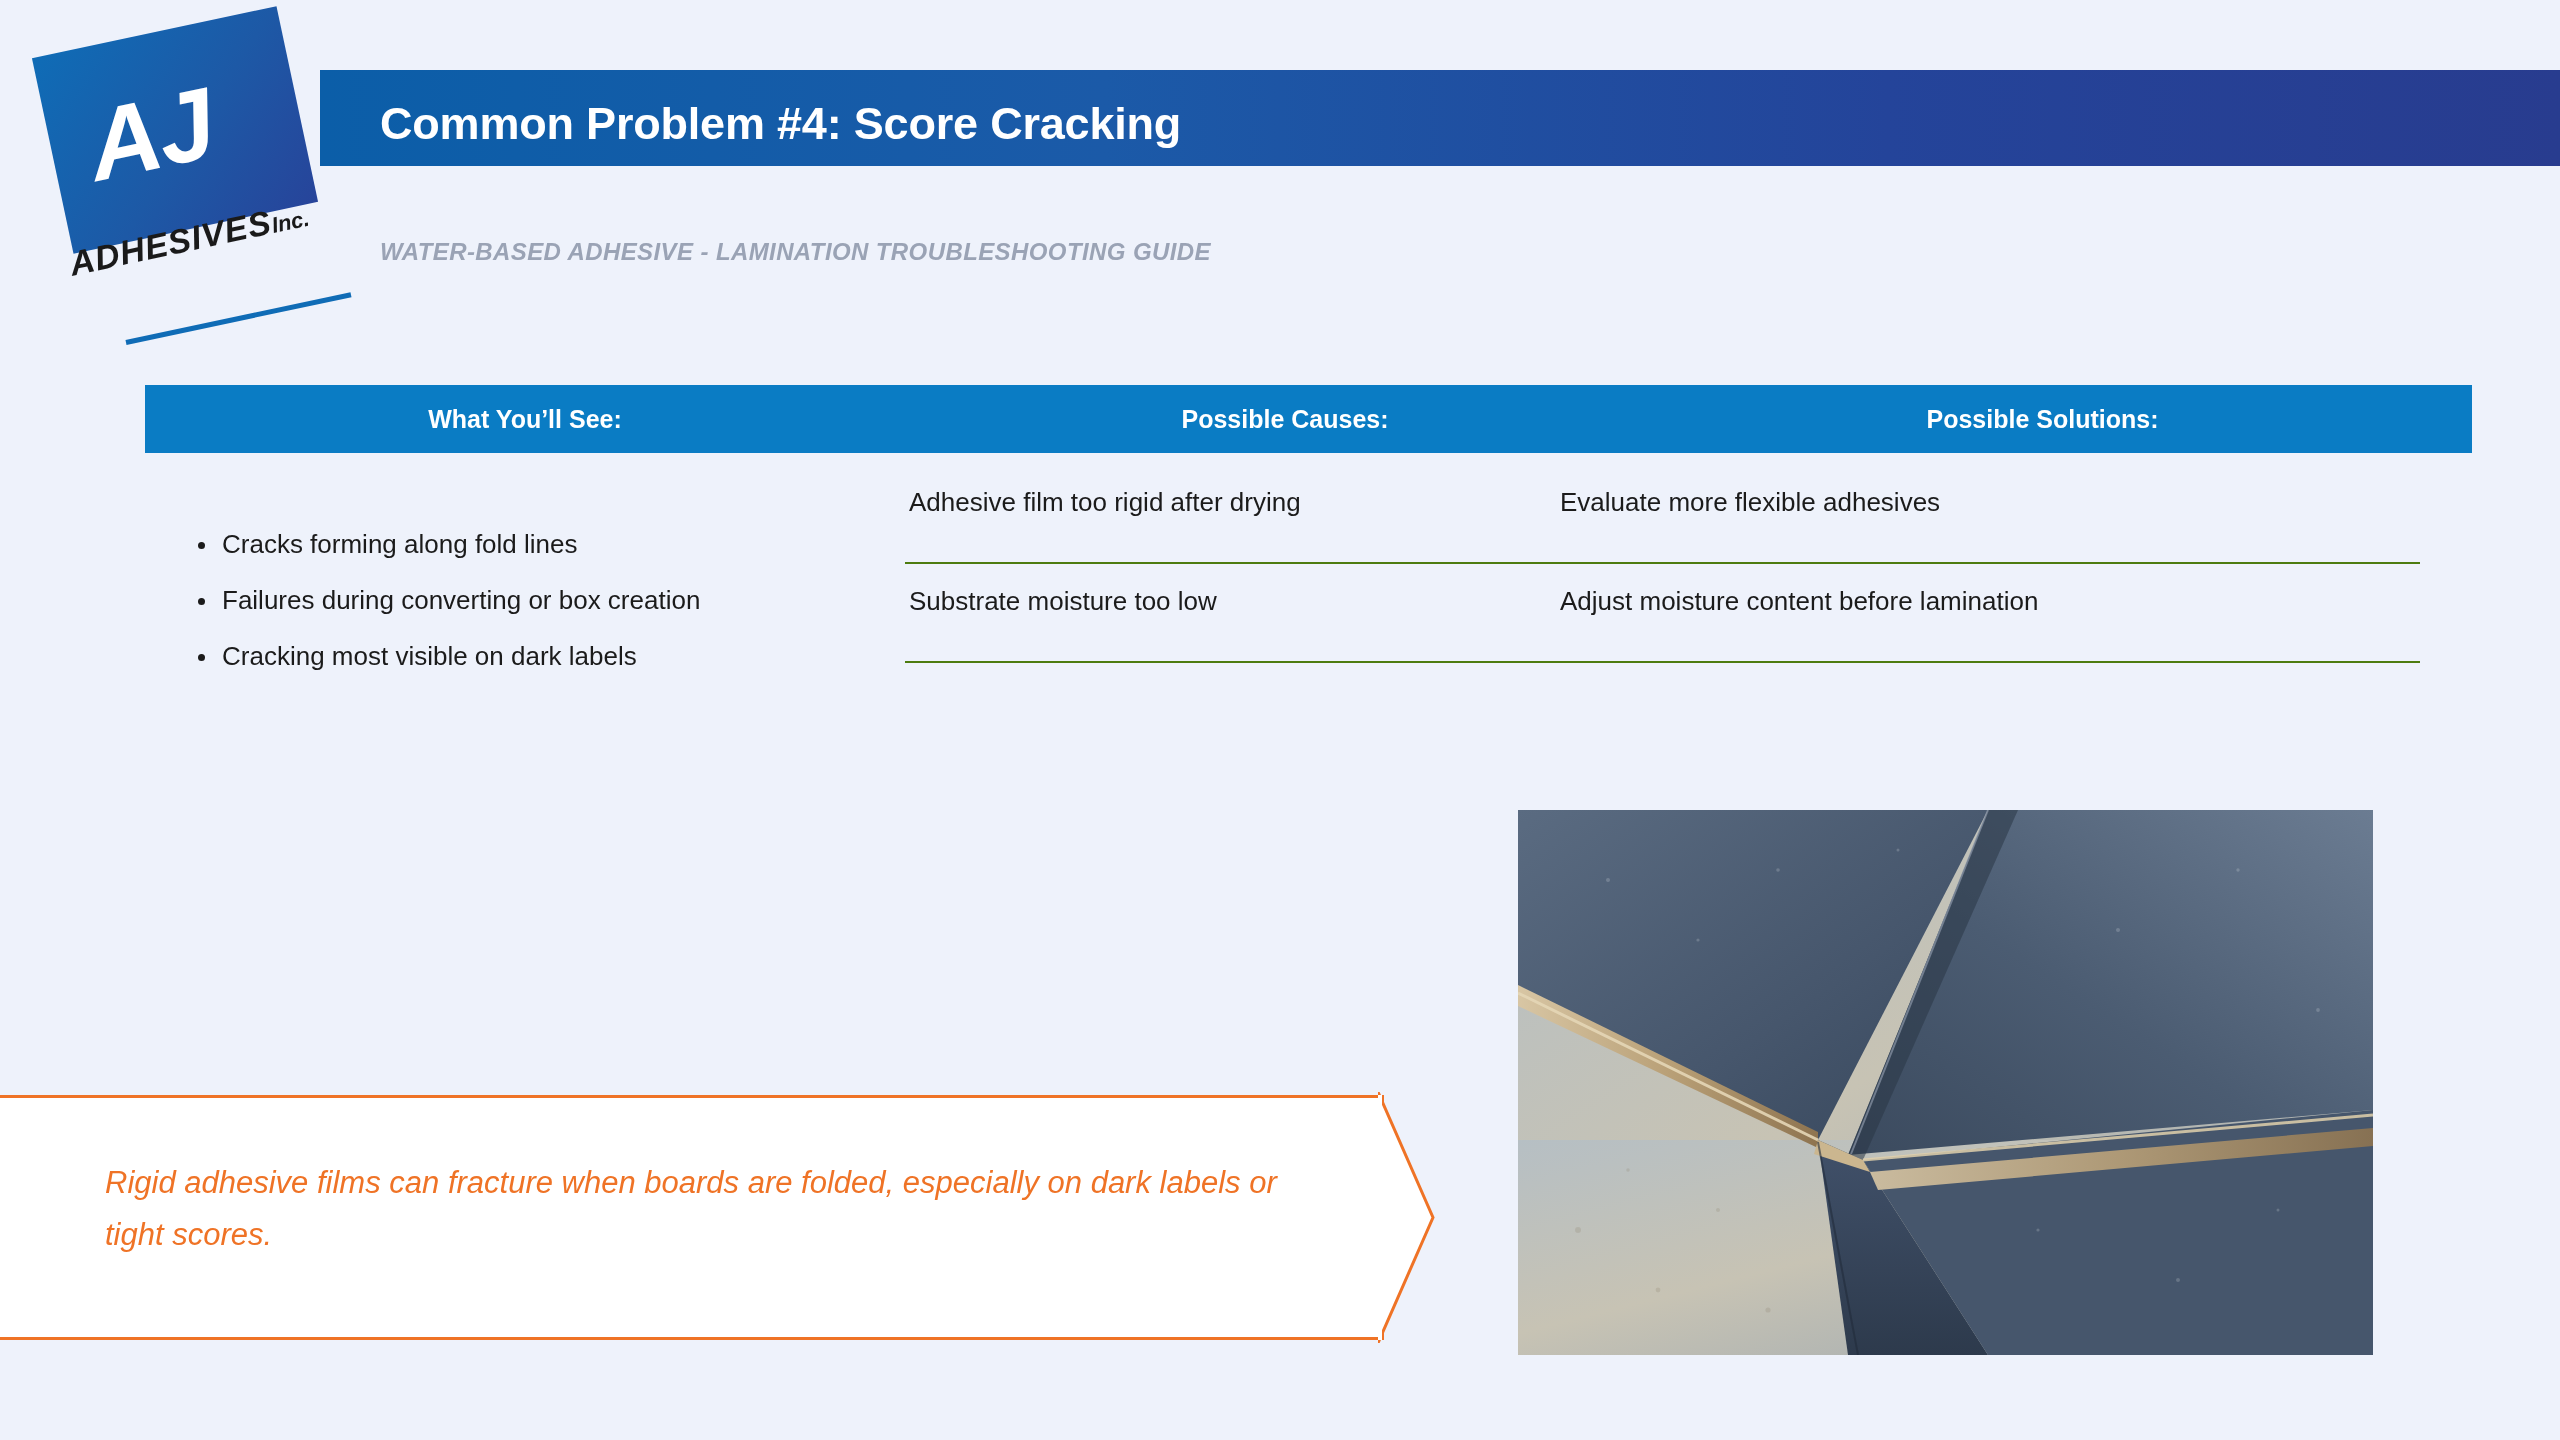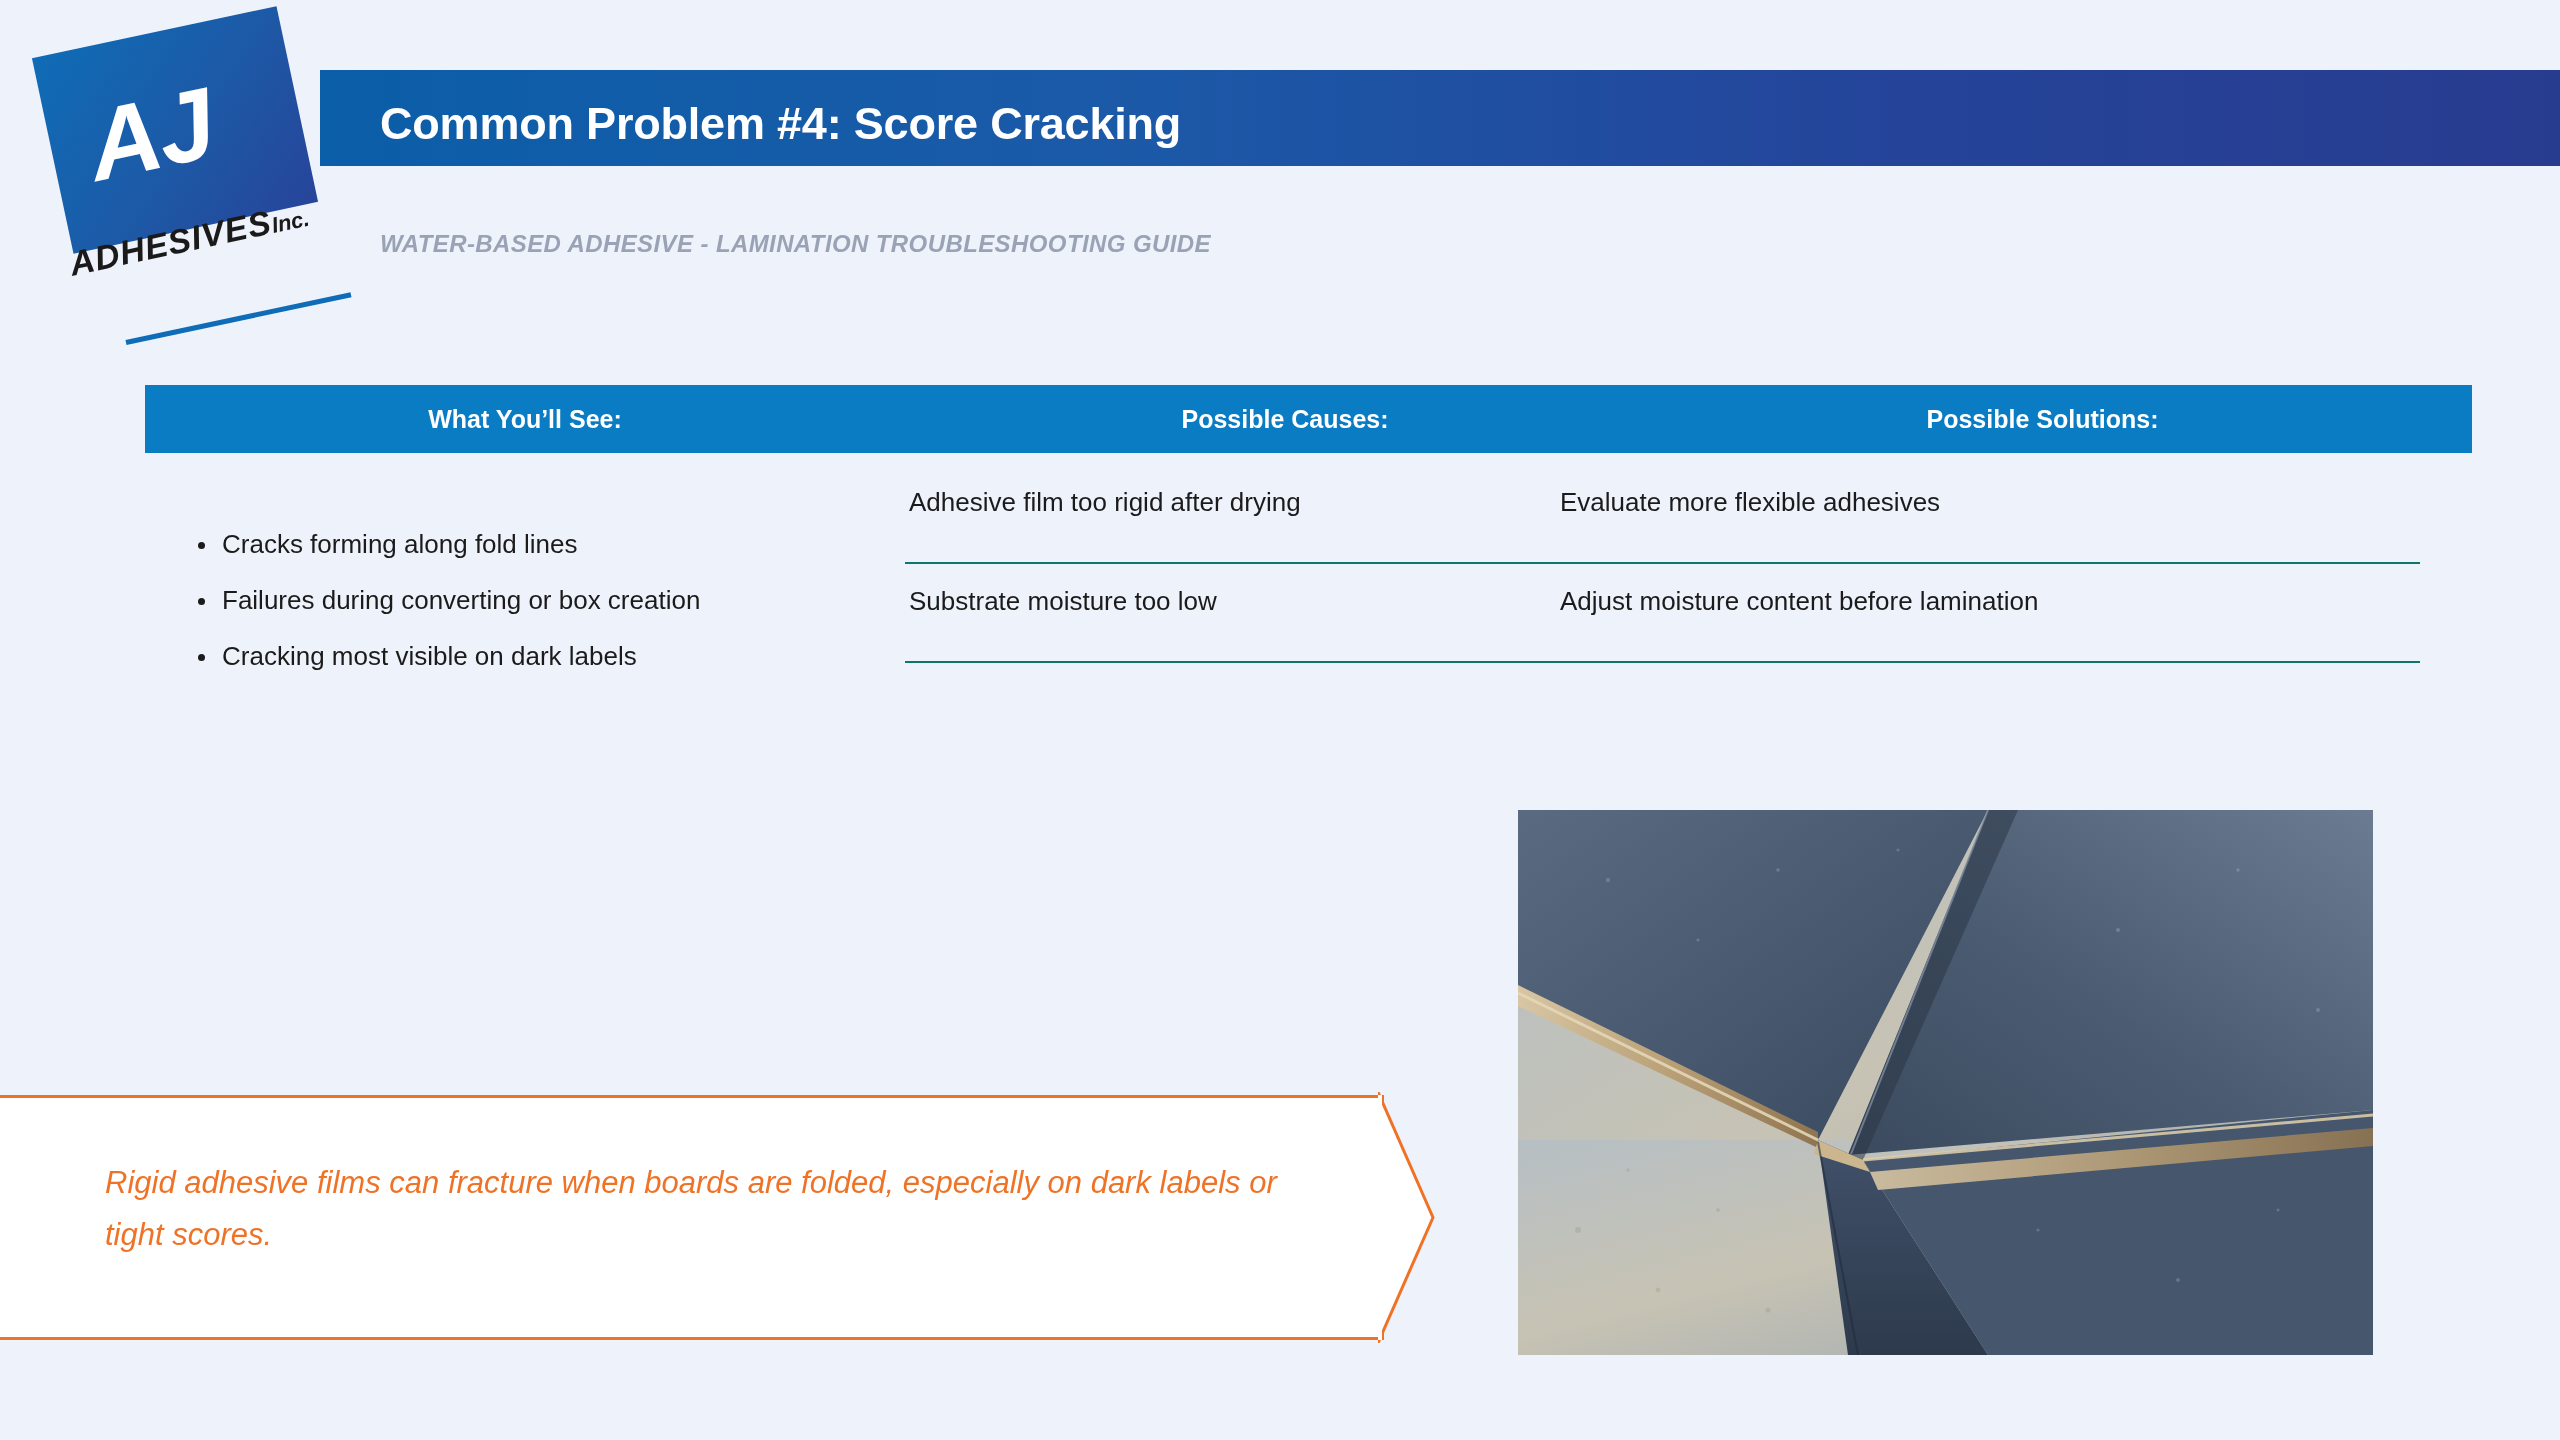--- a/index.html
+++ b/index.html
@@ -30,21 +30,21 @@
     top: 28px;
     color: #ffffff;
     font-size: 45px;
     font-weight: bold;
     letter-spacing: -0.2px;
     white-space: nowrap;
   }
   .header-sub {
     position: absolute;
     left: 380px;
-    top: 230px;
+    top: 238px;
     color: #9aa3b5;
     font-size: 24px;
     font-style: italic;
     font-weight: bold;
     letter-spacing: 0.4px;
     white-space: nowrap;
   }
 
   
   .logo-wrap {
@@ -162,21 +162,21 @@
   
   .rows {
     position: absolute;
     left: 905px;
     top: 465px;
     width: 1515px;
   }
   .row {
     position: relative;
     height: 97px;
-    border-bottom: 2px solid #0f766e;
+    border-bottom: 2px solid #4d7c0f;
   }
   .cell {
     position: absolute;
     top: 22px;
     font-size: 26px;
     color: #1b1b1b;
     white-space: nowrap;
   }
   .cell-cause { left: 4px; }
   .cell-solution { left: 655px; }

